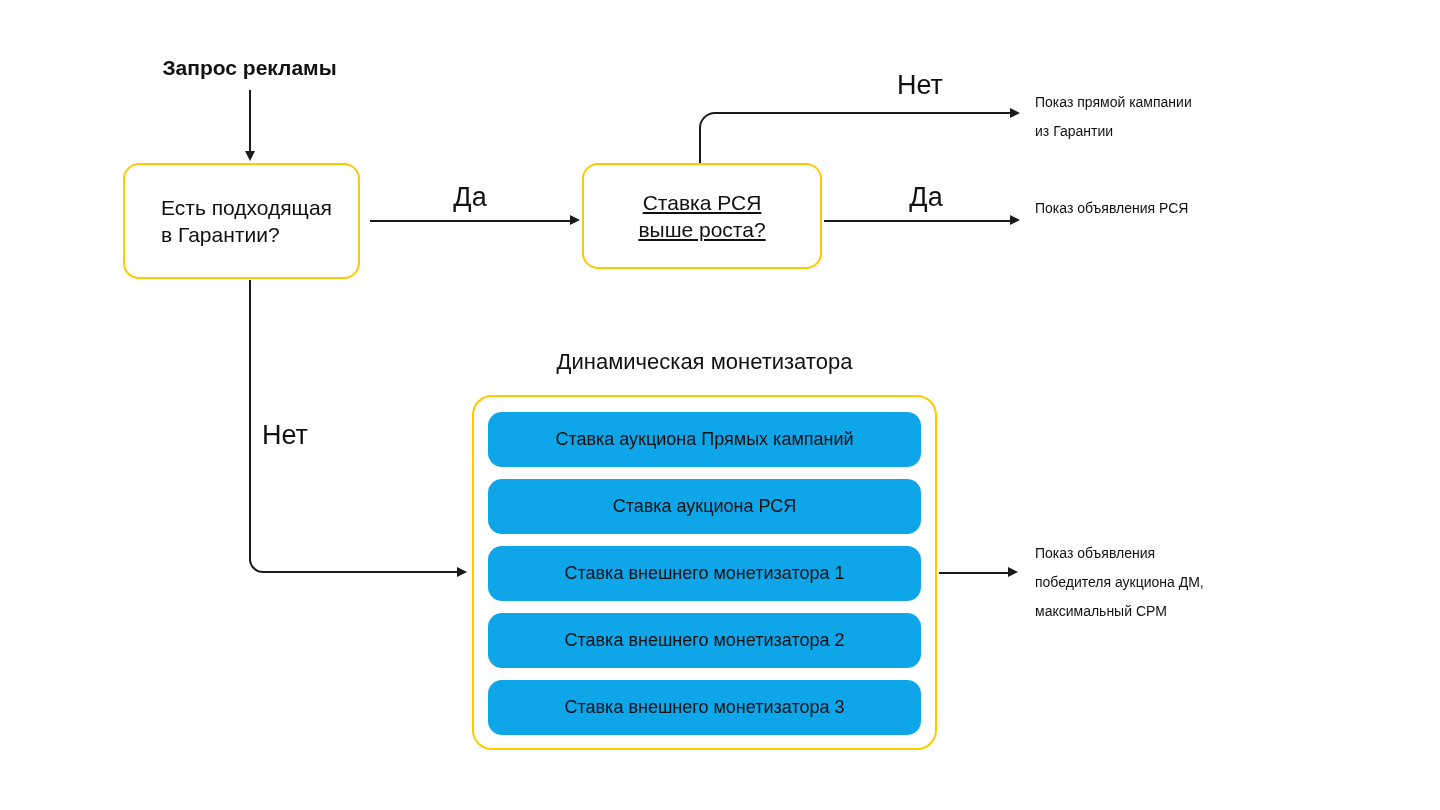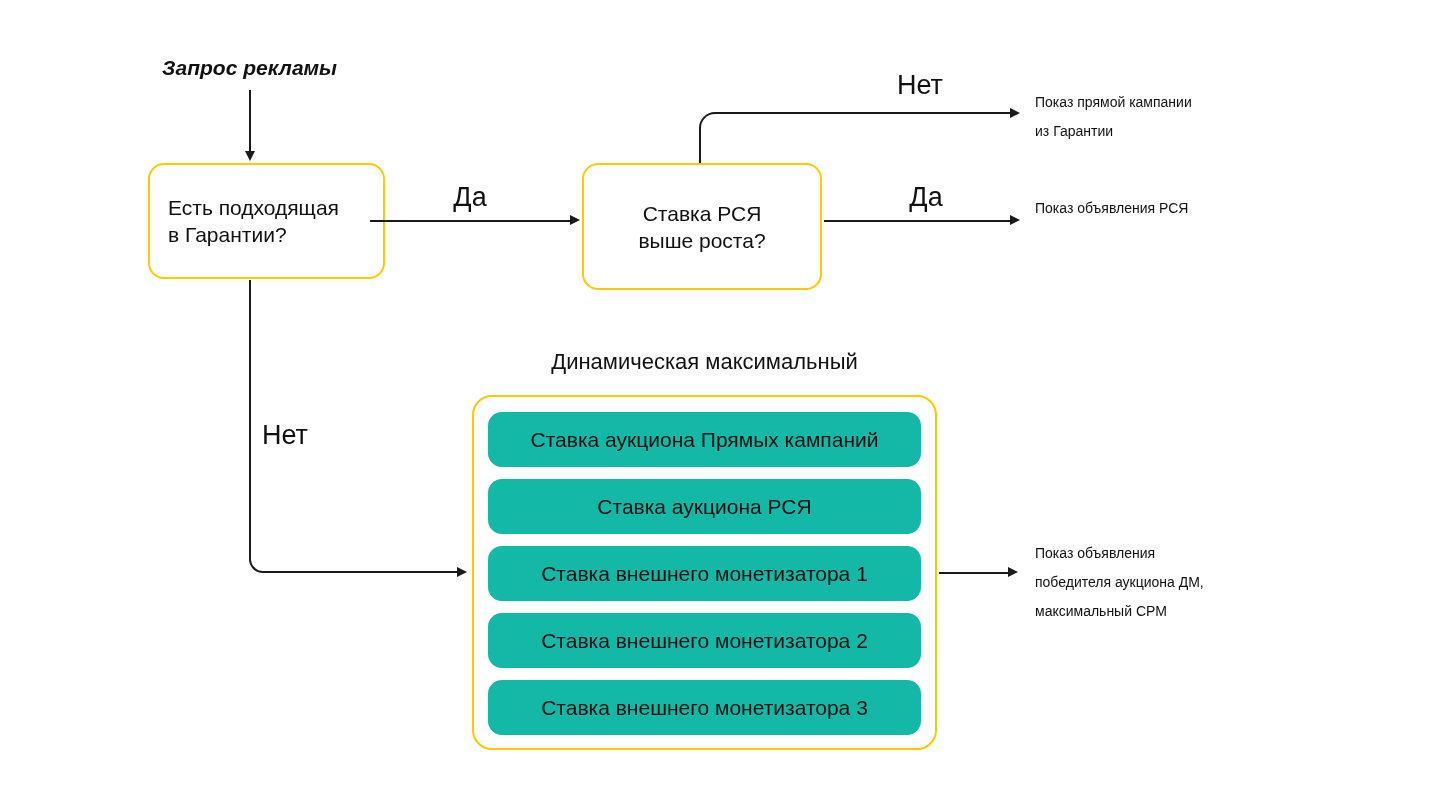--- a/index.html
+++ b/index.html
@@ -9,32 +9,32 @@
     height: 810px;
     background: #ffffff;
     overflow: hidden;
     font-family: "Liberation Sans", "DejaVu Sans", sans-serif;
     color: #111111;
   }
   .abs { position: absolute; }
   .txt { font-size: 14px; line-height: 29px; color: #111111; }
   .start-label {
     left: 131px; top: 56px; width: 237px;
-    text-align: center; font-size: 21px; font-weight: 600; font-style: italic;
+    text-align: center; font-size: 21px; font-weight: 600;
   }
   .node {
     background: #ffffff;
     border: 2px solid #FFC900;
     border-radius: 16px;
     box-sizing: border-box;
     display: flex; flex-direction: column; justify-content: center;
     font-size: 21px; line-height: 27px;
   }
-  .node-guarantee { left: 148px; top: 163px; width: 237px; height: 116px; padding-left: 18px; }
-  .node-rsya { left: 582px; top: 163px; width: 240px; height: 127px; text-align: center; }
+  .node-guarantee { left: 123px; top: 163px; width: 237px; height: 116px; padding-left: 36px; }
+  .node-rsya { left: 582px; top: 163px; width: 240px; height: 106px; text-align: center; text-decoration: underline; }
   .edge-label { font-size: 27px; width: 70px; text-align: center; }
   .line-h { height: 2px; background: #1A1A1A; }
   .line-v { width: 2px; background: #1A1A1A; }
   .arrow-right {
     width: 0; height: 0;
     border-top: 5px solid transparent;
     border-bottom: 5px solid transparent;
     border-left: 10px solid #1A1A1A;
   }
   .arrow-down {
@@ -60,23 +60,23 @@
   .dm-title { left: 472px; top: 349px; width: 465px; text-align: center; font-size: 22px; }
   .dm-box {
     left: 472px; top: 395px; width: 465px; height: 355px;
     border: 2px solid #FFC900; border-radius: 20px;
     box-sizing: border-box;
     padding: 15px 14px;
     background: #ffffff;
   }
   .dm-row {
     height: 55px; margin-bottom: 12px;
-    background: #14b8a6; border-radius: 14px;
+    background: #0ea5e9; border-radius: 14px;
     display: flex; align-items: center; justify-content: center;
-    font-size: 21px;
+    font-size: 18px;
   }
   .dm-row:last-child { margin-bottom: 17px; }
   .outcome { white-space: nowrap; }
 </style>
 </head>
 <body>
 
 <div class="canvas">
 
   <div class="abs start-label">Запрос рекламы</div>
@@ -108,21 +108,21 @@
 
   <div class="abs edge-label" style="left:891px; top:182px;">Да</div>
   <div class="abs line-h" style="left:824px; top:220px; width:186px;"></div>
   <div class="abs arrow-right" style="left:1010px; top:215px;"></div>
   <div class="abs txt outcome" style="left:1035px; top:194px;">Показ объявления РСЯ</div>
 
   <div class="abs elbow-bottom"></div>
   <div class="abs arrow-right" style="left:457px; top:567px;"></div>
   <div class="abs edge-label" style="left:262px; top:420px; text-align:left;">Нет</div>
 
-  <div class="abs dm-title">Динамическая максимальный</div>
+  <div class="abs dm-title">Динамическая монетизатора</div>
   <div class="abs dm-box">
     <div class="dm-row">Ставка аукциона Прямых кампаний</div>
     <div class="dm-row">Ставка аукциона РСЯ</div>
     <div class="dm-row">Ставка внешнего монетизатора 1</div>
     <div class="dm-row">Ставка внешнего монетизатора 2</div>
     <div class="dm-row">Ставка внешнего монетизатора 3</div>
   </div>
 
   <div class="abs line-h" style="left:939px; top:572px; width:69px;"></div>
   <div class="abs arrow-right" style="left:1008px; top:567px;"></div>

